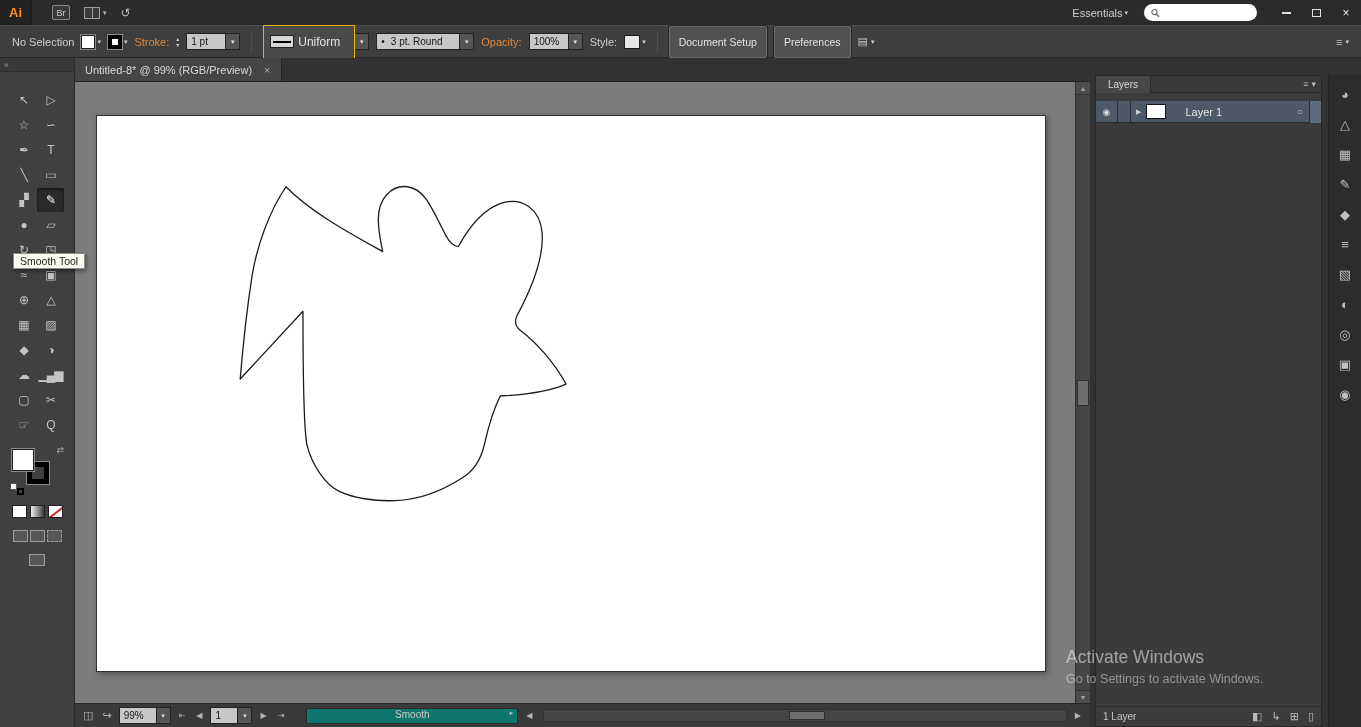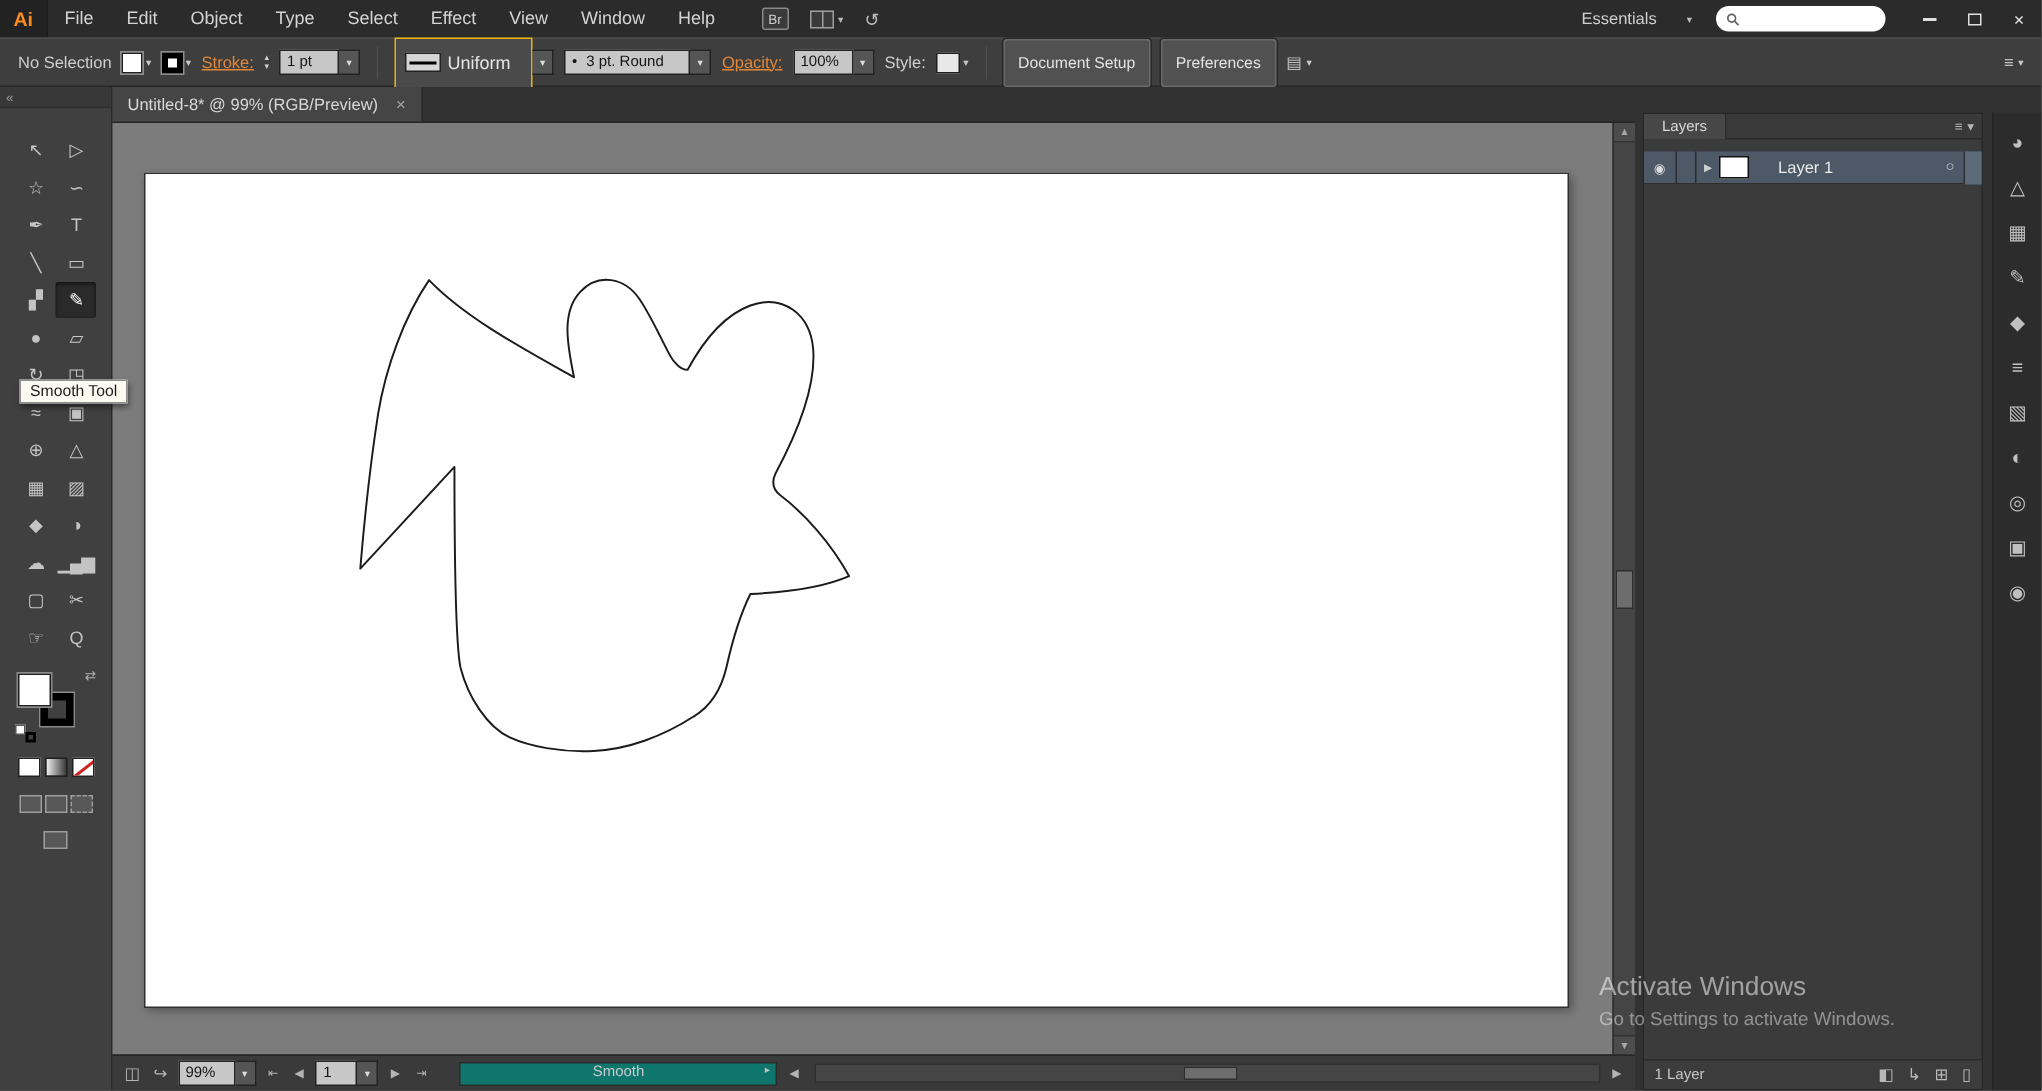--- a/index.html
+++ b/index.html
@@ -15,35 +15,35 @@
   .menu-item{padding:0 11px;line-height:25px;font-size:12px;color:#d4d4d4}
   .mb-icons{display:flex;align-items:center;gap:14px;margin-left:20px}
   .br-icon{width:18px;height:15px;border:1px solid #8a8a8a;border-radius:2px;font-size:9px;color:#cfcfcf;
            display:flex;align-items:center;justify-content:center;background:#3a3a3a}
   .arrange-wrap{display:flex;align-items:center;gap:3px}
   .arrange-icon{width:16px;height:12px;border:1px solid #9f9f9f;position:relative;background:#3a3a3a}
   .arrange-icon span{position:absolute;left:7px;top:0;bottom:0;width:1px;background:#9f9f9f}
   .tiny-arrow{font-size:7px;color:#bdbdbd}
   .cslive{font-size:12px;color:#bdbdbd}
   .mb-spacer{flex:1}
-  .workspace{display:flex;align-items:center;gap:20px;font-size:11px;color:#cfcfcf;margin-right:16px}
+  .workspace{display:flex;align-items:center;gap:2px;font-size:11px;color:#cfcfcf;margin-right:16px}
   .search{width:113px;height:17px;background:#fff;border-radius:9px;display:flex;align-items:center;
           padding:0 7px;gap:5px;margin-right:14px}
   .search input{border:none;outline:none;background:transparent;font-size:10px;width:100%;
                 font-family:"Liberation Sans",sans-serif;color:#333}
   .winbtns{display:flex;height:25px}
   .winbtn{width:30px;height:25px;display:flex;align-items:center;justify-content:center;color:#e6e6e6;font-size:12px}
   .min-bar{width:9px;height:2px;background:#e0e0e0}
   .restore-box{width:9px;height:8px;border:1px solid #e0e0e0}
 
   
   .controlbar{position:absolute;left:0;top:25px;right:0;height:33px;background:#3e3e3e;
               border-top:1px solid #4d4d4d;border-bottom:1px solid #262626;display:flex;align-items:center;
               font-size:11px;color:#cfcfcf;padding:0 12px;gap:7px}
-  .link{color:#e0873b;text-decoration:underline}
+  .link{color:#e0873b;}
   .swcombo{display:flex;align-items:center;gap:2px}
   .sw-fill{width:14px;height:14px;background:#fff;border:1px solid #1e1e1e;box-shadow:0 0 0 1px #8b8b8b}
   .sw-stroke{width:14px;height:14px;background:#fff;border:4px solid #000;box-shadow:0 0 0 1px #8b8b8b}
   .sw-style{width:16px;height:14px;background:#e8e8e8;border:1px solid #1e1e1e}
   .dd-arrow{font-size:7px;color:#c9c9c9}
   .stepper{display:flex;flex-direction:column;justify-content:center;line-height:6px;font-size:6px;color:#cfcfcf}
   .field{background:#c7c7c7;color:#161616;border:1px solid #222;height:17px;font-size:10px;
          display:flex;align-items:center;padding:0 4px}
   .dd-btn{width:14px;height:17px;background:#555;border:1px solid #222;border-left:none;display:flex;
           align-items:center;justify-content:center;color:#ddd;font-size:7px}
@@ -149,32 +149,20 @@
   .watermark .l1{font-size:17.5px;color:rgba(255,255,255,.52)}
   .watermark .l2{font-size:12.5px;color:rgba(255,255,255,.44);margin-top:4px}
 </style>
 </head>
 <body>
 
 <div class="app">
 
   <header class="menubar">
     <div class="logo">Ai</div>
-    <nav class="menus">
-
-    <div class="menu-item">File</div>
-        <div class="menu-item">Edit</div>
-        <div class="menu-item">Object</div>
-        <div class="menu-item">Type</div>
-        <div class="menu-item">Select</div>
-        <div class="menu-item">Effect</div>
-        <div class="menu-item">View</div>
-        <div class="menu-item">Window</div>
-        <div class="menu-item">Help</div>
-      </nav>
     <div class="mb-icons">
       <div class="br-icon">Br</div>
       <div class="arrange-wrap">
         <span class="arrange-icon">
             <span></span>
           </span>
         <span class="tiny-arrow">▾</span>
       </div>
       <span class="cslive">↺</span>
     </div>

